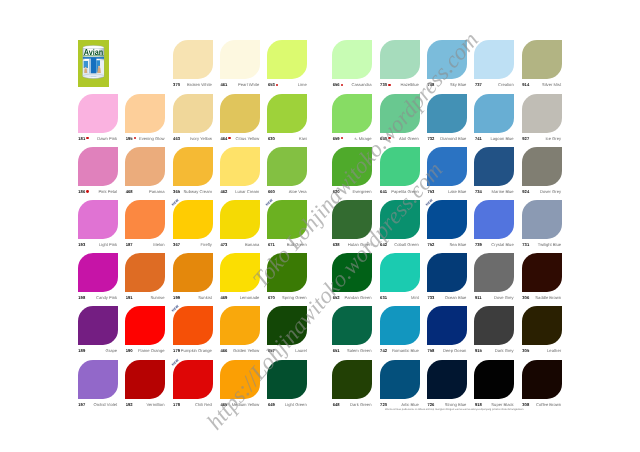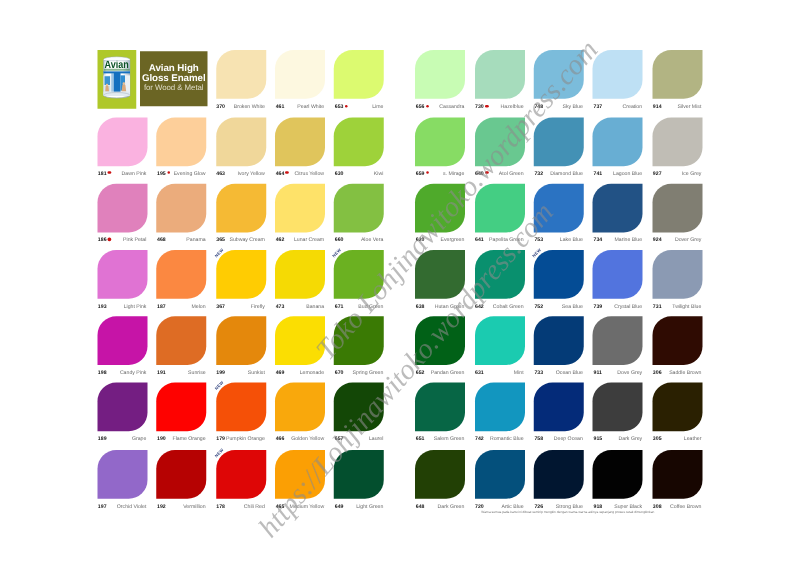--- a/index.html
+++ b/index.html
@@ -61,25 +61,20 @@
         <path d="M19.9 27.8 l2.4 0 l0.6 5.2 l-3.6 0 z" fill="#d9a97c"></path>
         <circle cx="21.1" cy="26.9" r="1.05" fill="#e8bf96"></circle>
         <path d="M6.6 28.7 l2.1 0 l0.5 4.2 l-3.0 0 z" fill="#d9a97c"></path>
         <circle cx="7.6" cy="27.9" r="0.95" fill="#e8bf96"></circle>
         <rect x="4.4" y="17.1" width="22.2" height="1.6" fill="#1570BF"></rect>
         <path d="M5.2 15.0 h20.6 v1.5 h-20.6 z" fill="#2f7a3a" opacity="0.55"></path>
         <text x="15.4" y="14.8" font-family="Liberation Sans, sans-serif" font-size="8.6" font-weight="bold" fill="#0A5226" text-anchor="middle" textLength="19.4" lengthAdjust="spacingAndGlyphs">Avian</text>
       </g>
       <ellipse cx="15.4" cy="36.2" rx="10.6" ry="2.2" fill="none" stroke="#95a6b6" stroke-width="0.35"></ellipse>
     </svg>
-  </div>
-  <div class="brand-title">
-    <div class="bt1">Avian High</div>
-    <div class="bt2">Gloss Enamel</div>
-    <div class="bt3">for Wood &amp; Metal</div>
   </div>
   <div class="sw" style="left:172.6px;top:40.4px;background:#F7E3B2;"></div>
   <div class="lbl code" style="left:173.1px;top:82.4px;">370</div>
   <div class="lbl nm" style="left:163.6px;top:82.4px;width:48.3px;">Broken White</div>
   <div class="sw" style="left:220.0px;top:40.4px;background:#FDF8E0;"></div>
   <div class="lbl code" style="left:220.5px;top:82.4px;">461</div>
   <div class="lbl nm" style="left:211.0px;top:82.4px;width:48.3px;">Pearl White</div>
   <div class="sw" style="left:267.4px;top:40.4px;background:#DCFA70;"></div>
   <div class="lbl code" style="left:267.9px;top:82.4px;">653</div>
   <div class="dot" style="left:275.7px;top:83.5px;"></div>

